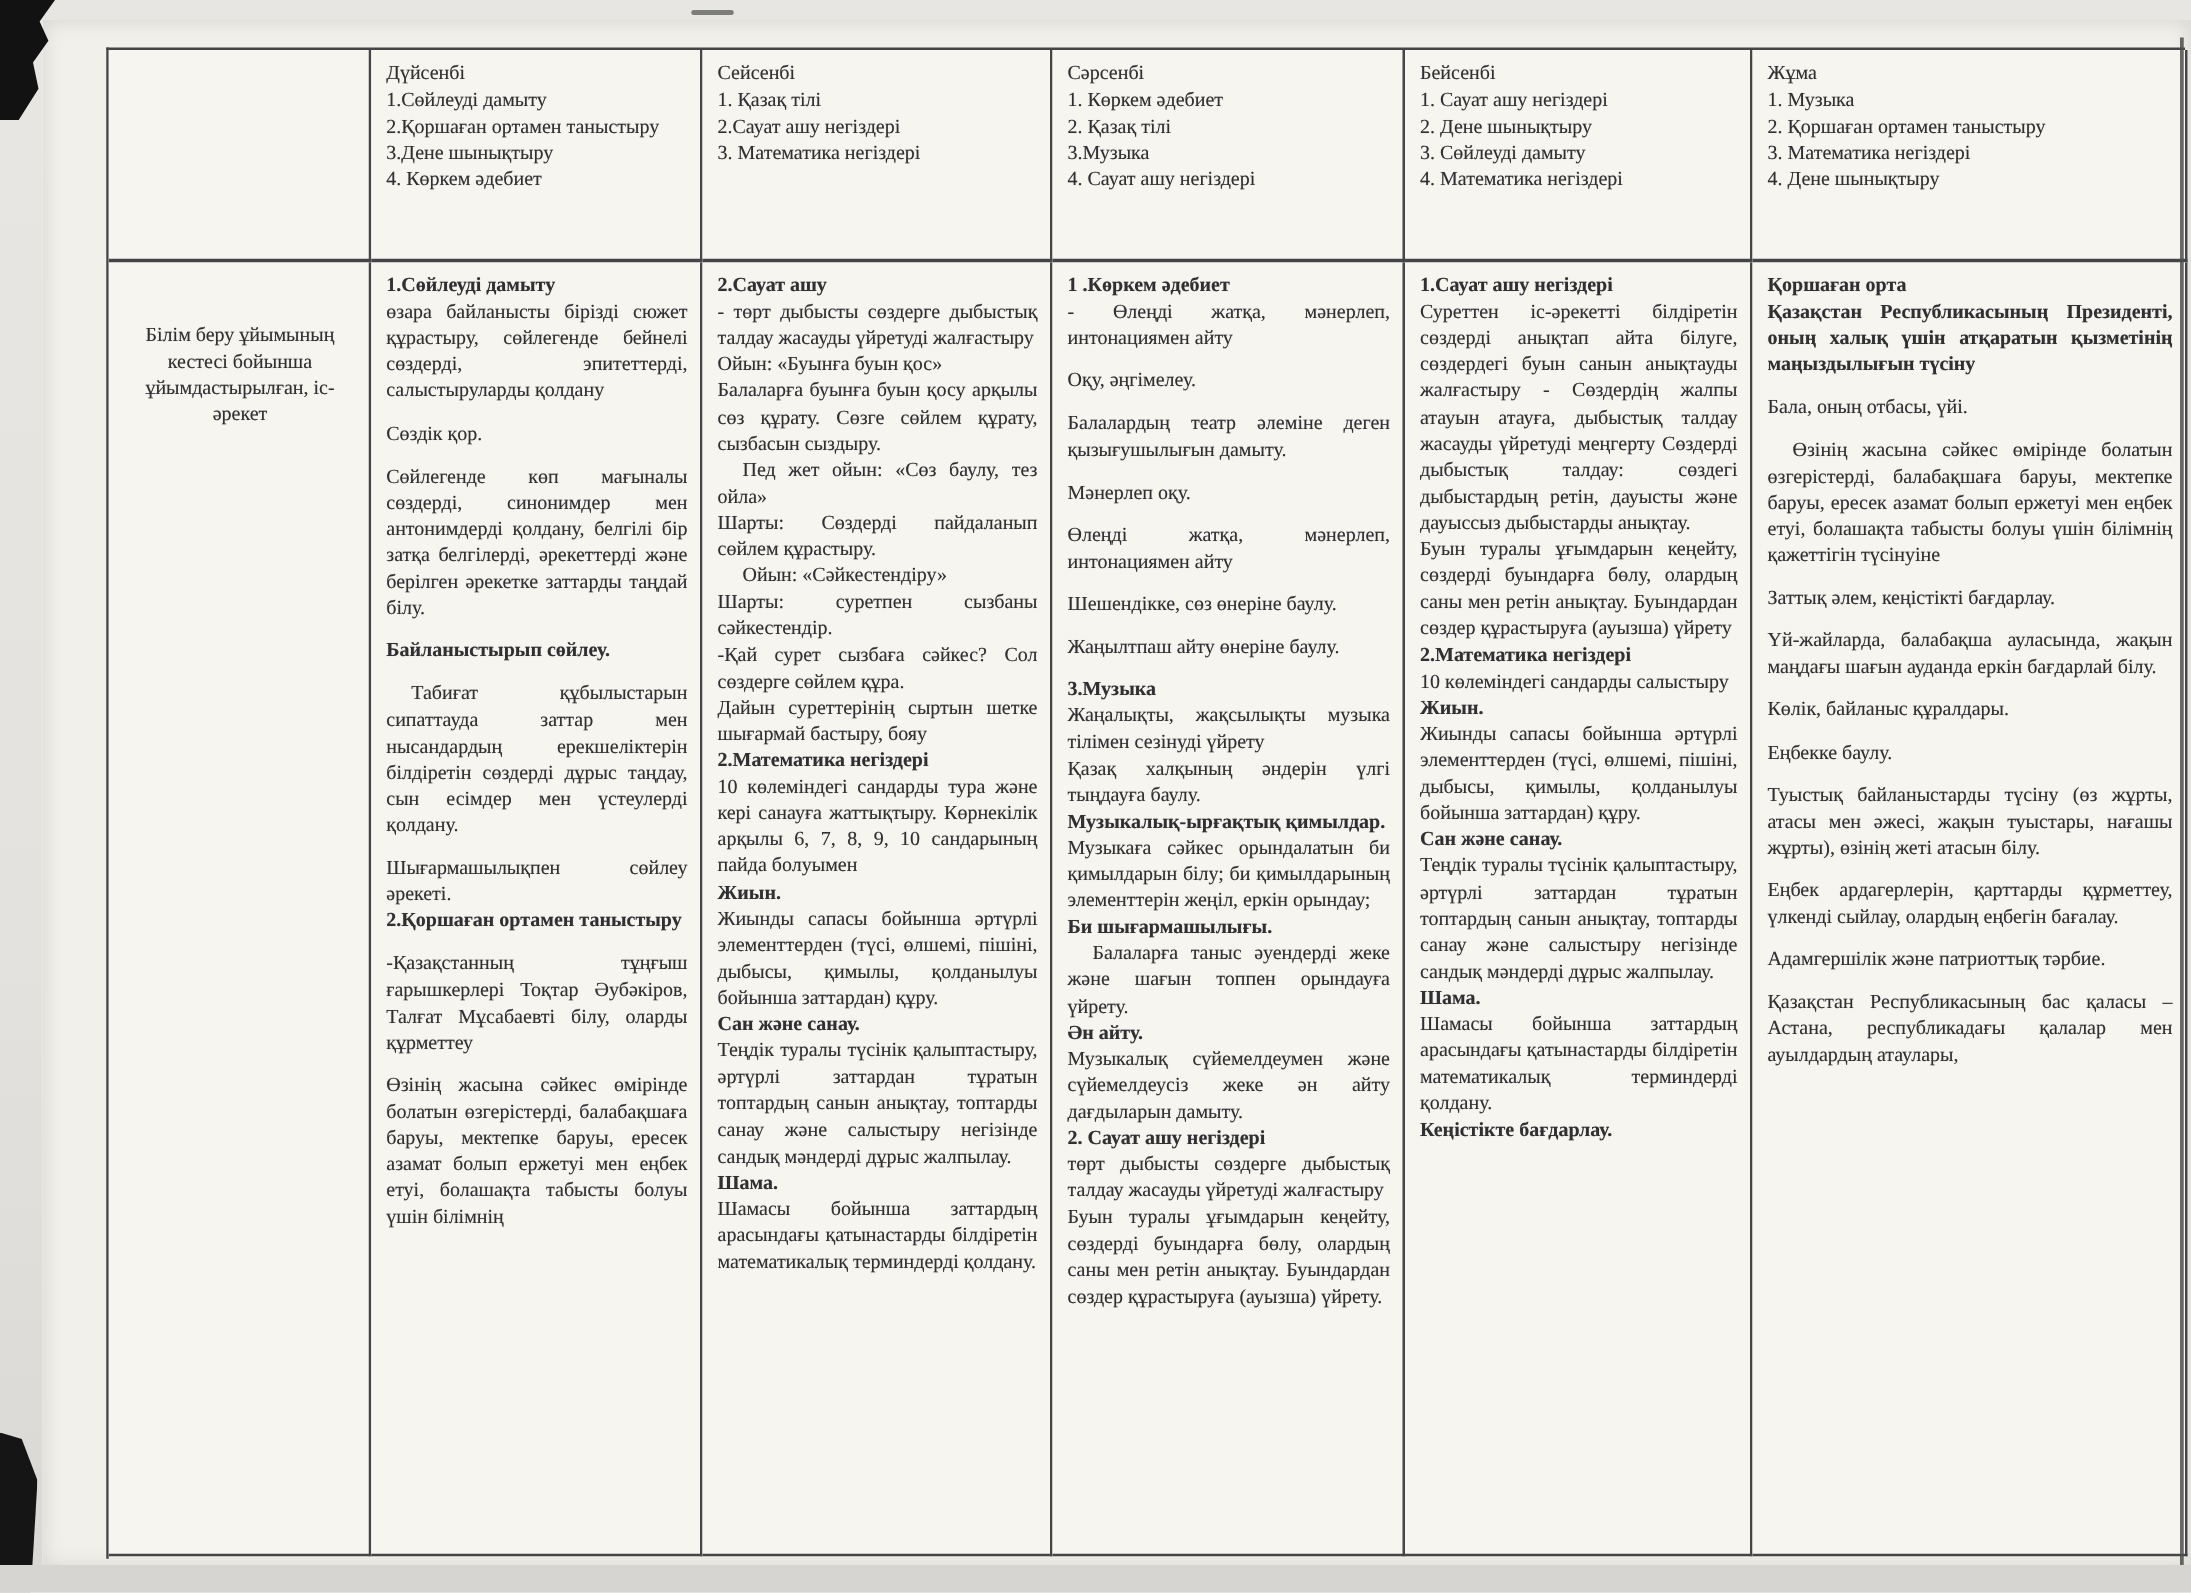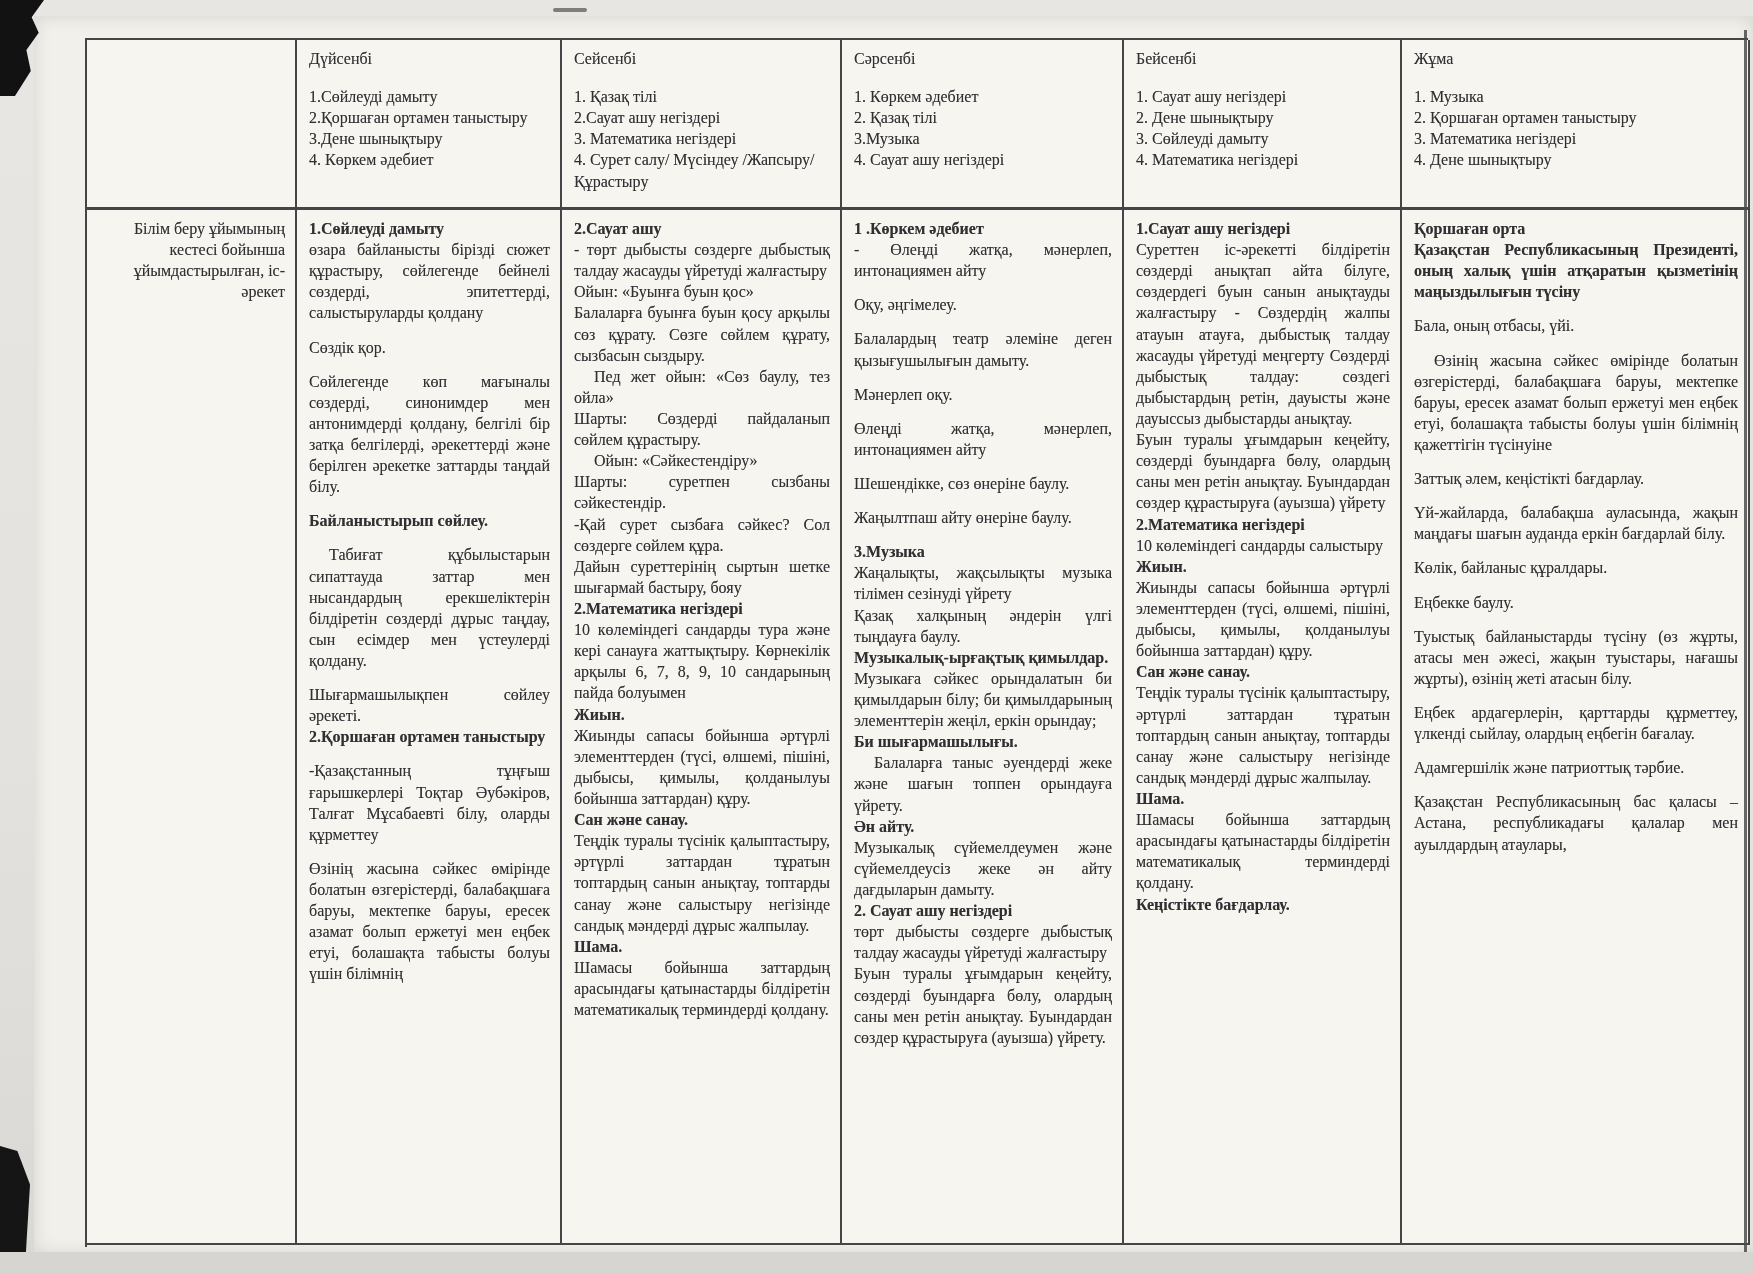--- a/index.html
+++ b/index.html
@@ -35,27 +35,27 @@
     border-right:2px solid var(--border);
     border-bottom:2px solid var(--border);
     background:var(--paper);
     padding:8px 10px 8px 12px;
     font-size:16px;
     line-height:1.32;
     overflow:hidden;
     text-shadow:0 0 .6px rgba(45,45,48,.38);
   }
   .cell.head{border-bottom-width:3px;}
-  .day-title{margin-bottom:17px;}
+  .day-title{margin-bottom:1px;}
   .day-item{margin:0;}
   .para{text-align:justify;}
   .para.bold{font-weight:bold;}
   .para.spaced{margin-top:13px;}
   .para.indent{text-indent:20px;}
-  .label-text{text-align:right;}
+  .label-text{text-align:center;margin-top:40px;}
   
   .artifact{position:absolute;background:#161616;}
   .blob-top-left{
     left:0;top:0;width:44px;height:96px;
     clip-path:polygon(0 0,100% 0,72% 18%,88% 34%,60% 52%,70% 74%,34% 100%,0 100%);
     background:#121212;
   }
   .blob-bottom-left{
     left:0;top:1146px;width:30px;height:128px;
     clip-path:polygon(0 0,58% 4%,100% 30%,82% 100%,0 100%);
@@ -90,21 +90,20 @@
           <div class="day-item">3.Дене шынықтыру</div>
           <div class="day-item">4. Көркем әдебиет</div>
         </div>
     </div>
     <div class="cell head">
       <div class="day-title">Сейсенбі</div>
       <div class="day-items">
           <div class="day-item">1. Қазақ тілі</div>
           <div class="day-item">2.Сауат ашу негіздері</div>
           <div class="day-item">3. Математика негіздері</div>
-          <div class="day-item">4. Сурет салу/ Мүсіндеу /Жапсыру/Құрастыру</div>
         </div>
     </div>
     <div class="cell head">
       <div class="day-title">Сәрсенбі</div>
       <div class="day-items">
           <div class="day-item">1. Көркем әдебиет</div>
           <div class="day-item">2. Қазақ тілі</div>
           <div class="day-item">3.Музыка</div>
           <div class="day-item">4. Сауат ашу негіздері</div>
         </div>

